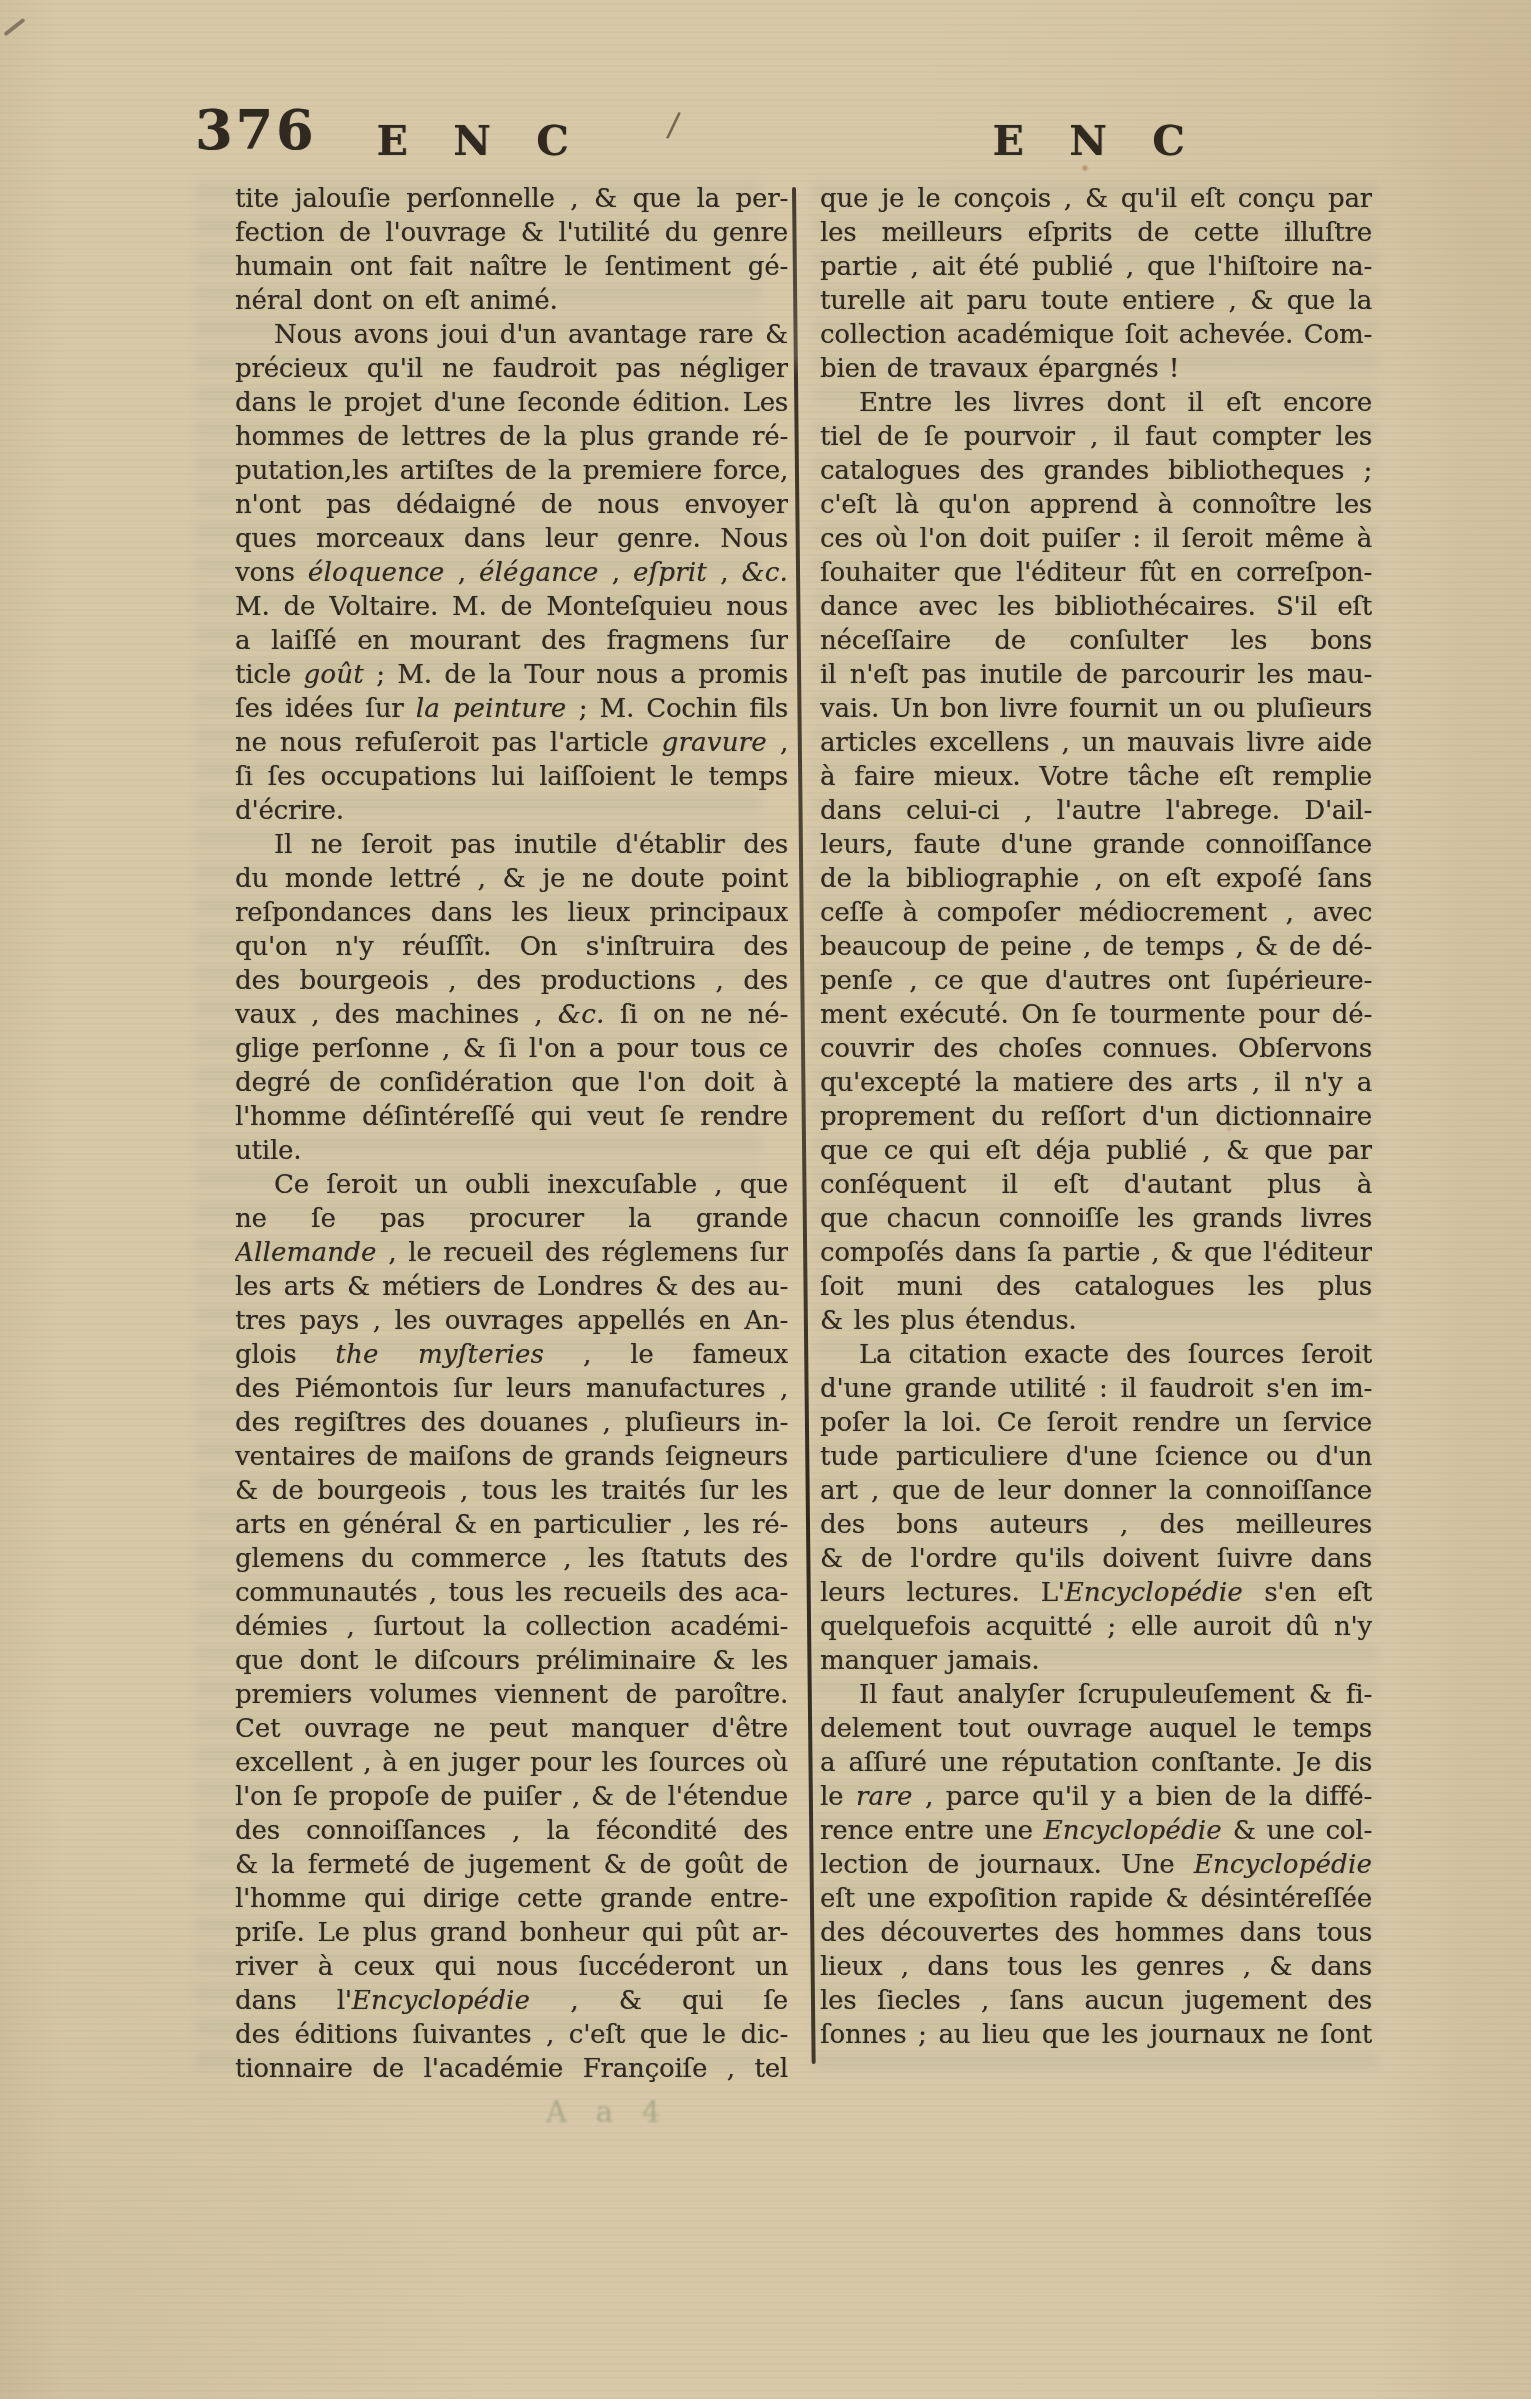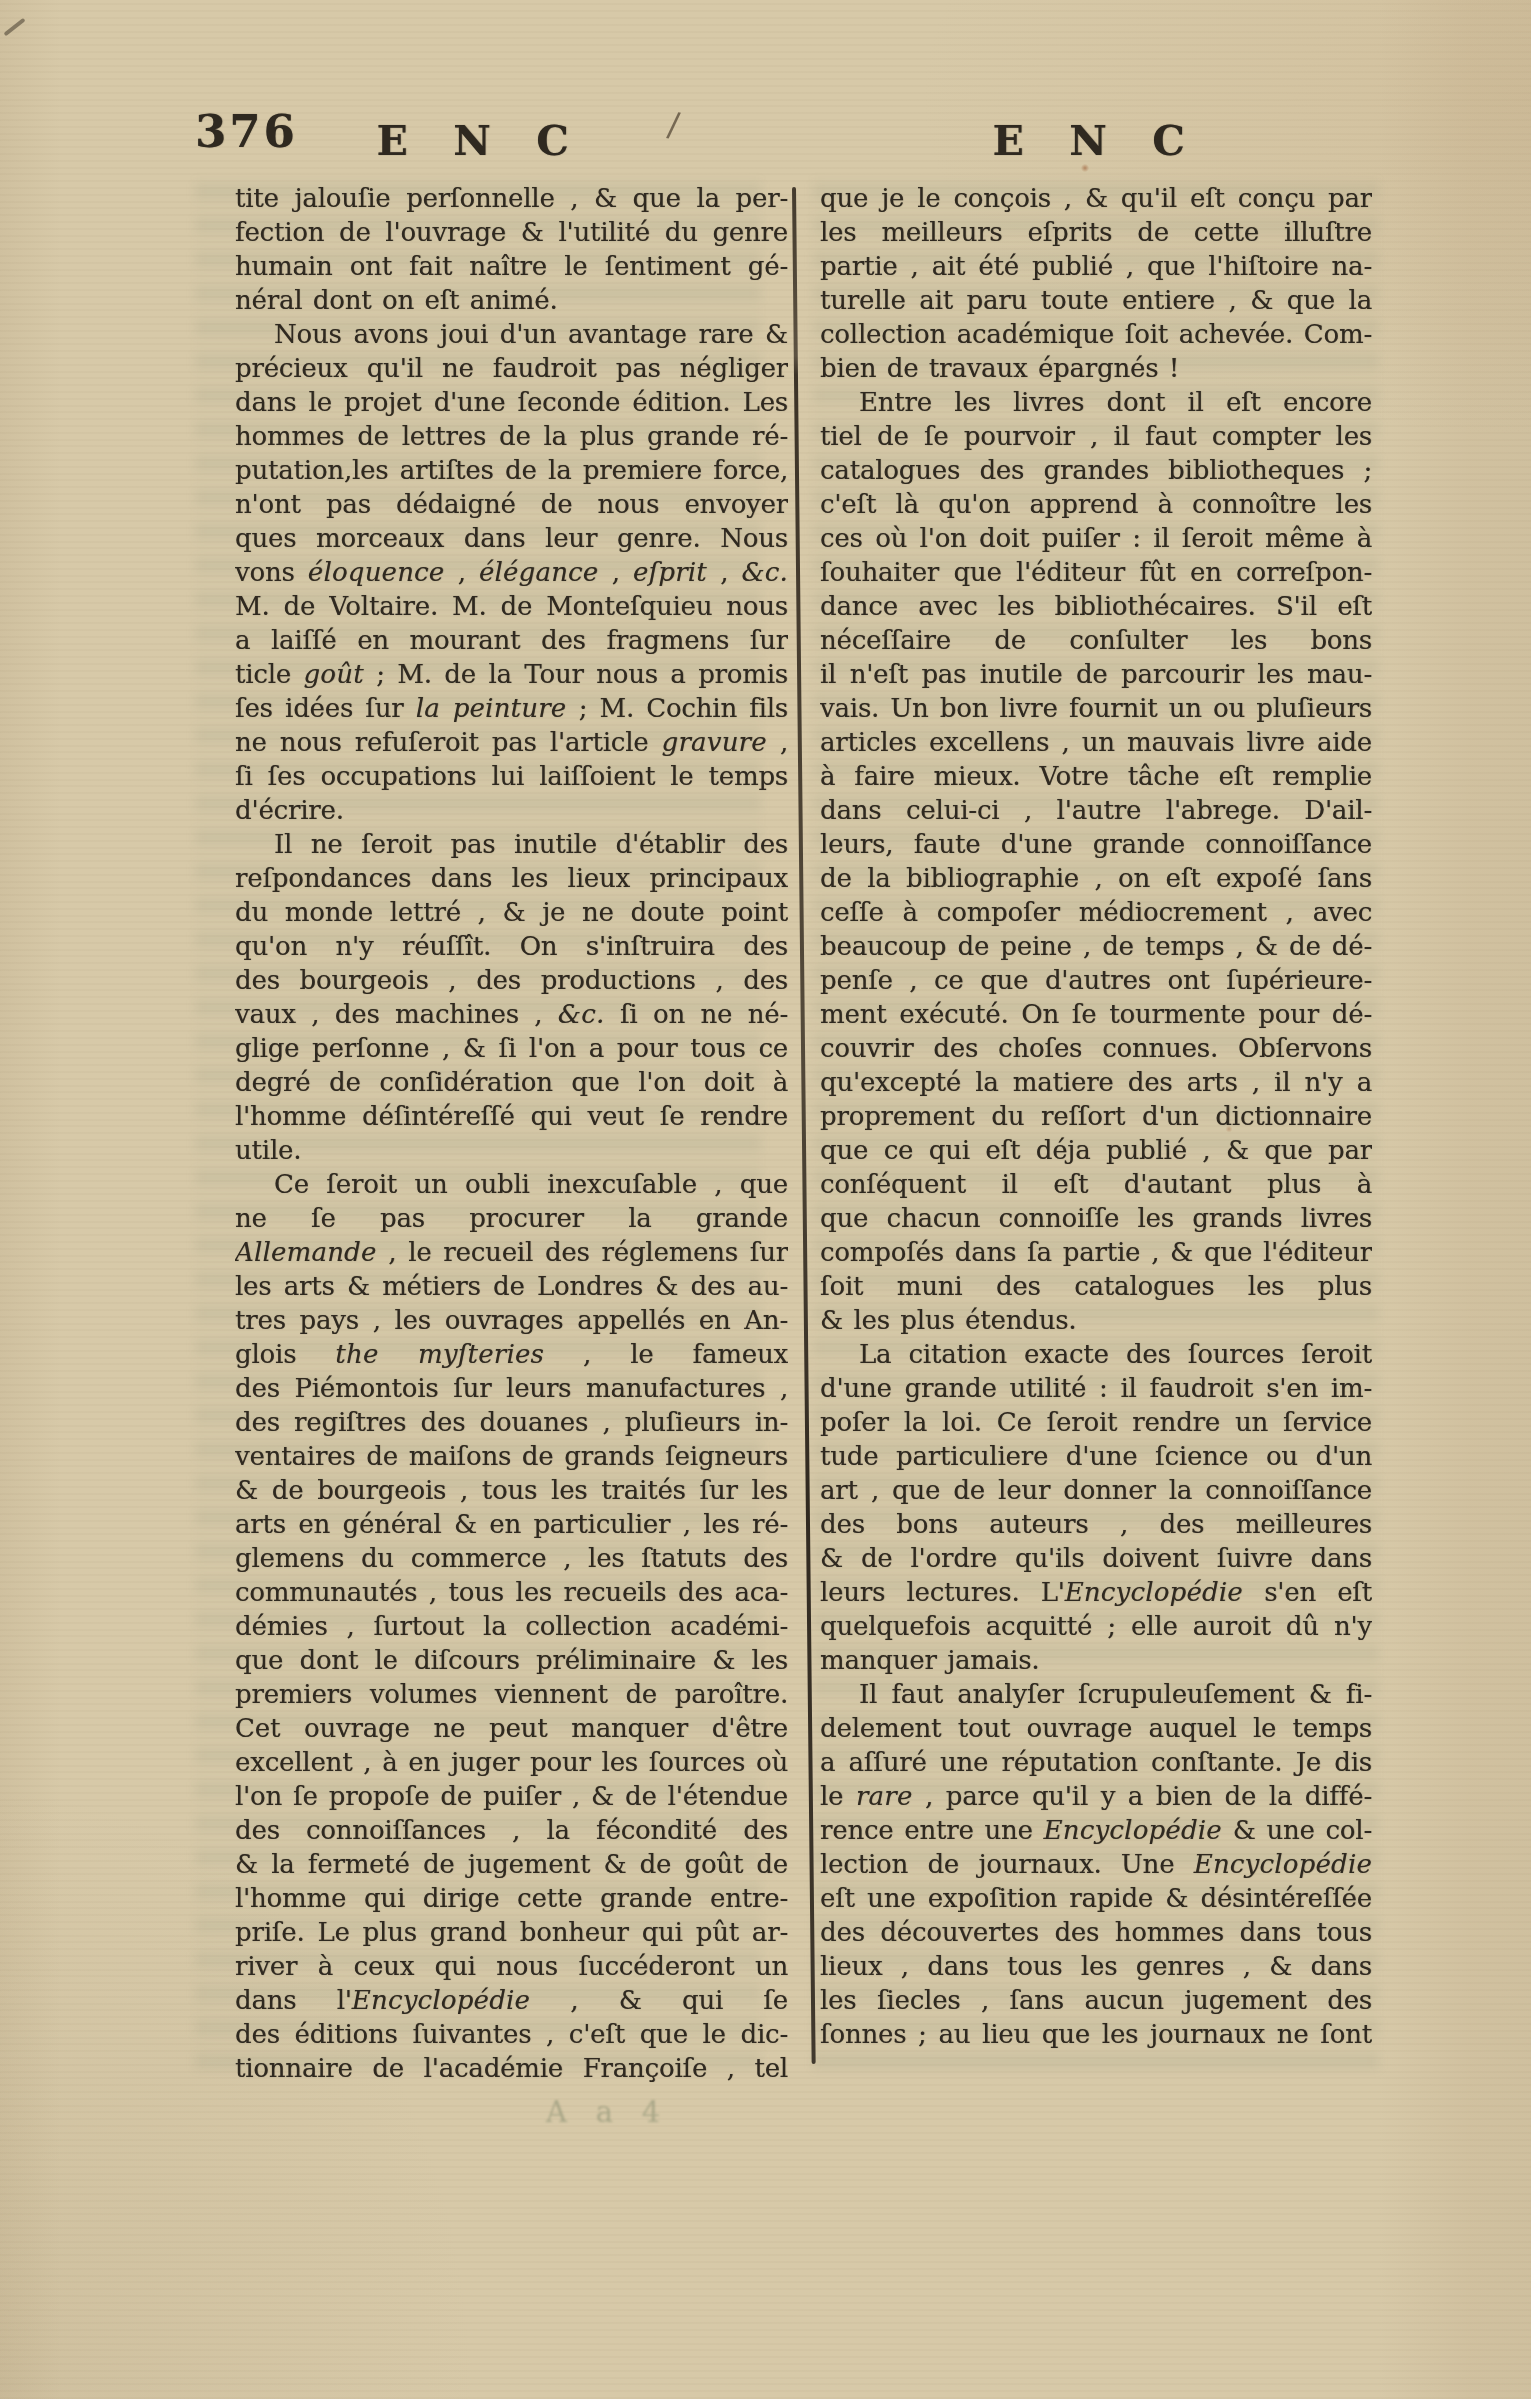--- a/index.html
+++ b/index.html
@@ -22,22 +22,22 @@
   
   .ghost{
     position:absolute;width:566px;height:1892px;top:177px;
     background:repeating-linear-gradient(0deg, rgba(108,124,104,.10) 0 14.6px, rgba(108,124,104,.015) 14.6px 34px);
     filter:blur(4.9px);
   }
   #ghost-left{left:195px;}
   #ghost-right{left:813px;}
 
   .pageno{
-    position:absolute;left:195px;top:105px;
-    font-size:45px;font-weight:bold;letter-spacing:2.9px;
+    position:absolute;left:195px;top:98px;
+    font-size:54px;font-weight:bold;letter-spacing:2.9px;
     text-shadow:0.4px 0.4px 0.9px rgba(45,37,27,.6);
   }
   .runhead{
     position:absolute;top:117px;width:553px;text-align:center;
     font-size:41px;font-weight:bold;letter-spacing:15.6px;
     text-shadow:0.4px 0.4px 1px rgba(45,37,27,.6);
   }
   #head-left{left:204px;}
   #head-right{left:820px;}
 
@@ -107,22 +107,22 @@
       <div class="tline">ques morceaux dans leur genre. Nous de-</div>
       <div class="tline">vons <i>éloquence</i> , <i>élégance</i> , <i>eſprit</i> , <i>&amp;c.</i> à</div>
       <div class="tline">M. de Voltaire. M. de Monteſquieu nous</div>
       <div class="tline">a laiſſé en mourant des fragmens ſur l'ar-</div>
       <div class="tline">ticle <i>goût</i> ; M. de la Tour nous a promis</div>
       <div class="tline">ſes idées ſur <i>la peinture</i> ; M. Cochin fils</div>
       <div class="tline">ne nous refuſeroit pas l'article <i>gravure</i> ,</div>
       <div class="tline">ſi ſes occupations lui laiſſoient le temps</div>
       <div class="tline short">d'écrire.</div>
       <div class="tline indent">Il ne ſeroit pas inutile d'établir des cor-</div>
+      <div class="tline">du monde lettré , &amp; je ne doute point</div>
       <div class="tline">reſpondances dans les lieux principaux</div>
-      <div class="tline">du monde lettré , &amp; je ne doute point</div>
       <div class="tline">qu'on n'y réuſſît. On s'inſtruira des uſages,</div>
       <div class="tline">des bourgeois , des productions , des tra-</div>
       <div class="tline">vaux , des machines , <i>&amp;c.</i> ſi on ne né-</div>
       <div class="tline">glige perſonne , &amp; ſi l'on a pour tous ce</div>
       <div class="tline">degré de conſidération que l'on doit à</div>
       <div class="tline">l'homme déſintéreſſé qui veut ſe rendre</div>
       <div class="tline short">utile.</div>
       <div class="tline indent">Ce ſeroit un oubli inexcuſable , que de</div>
       <div class="tline">ne ſe pas procurer la grande </div>
       <div class="tline"><i>Allemande</i> , le recueil des réglemens ſur</div>

